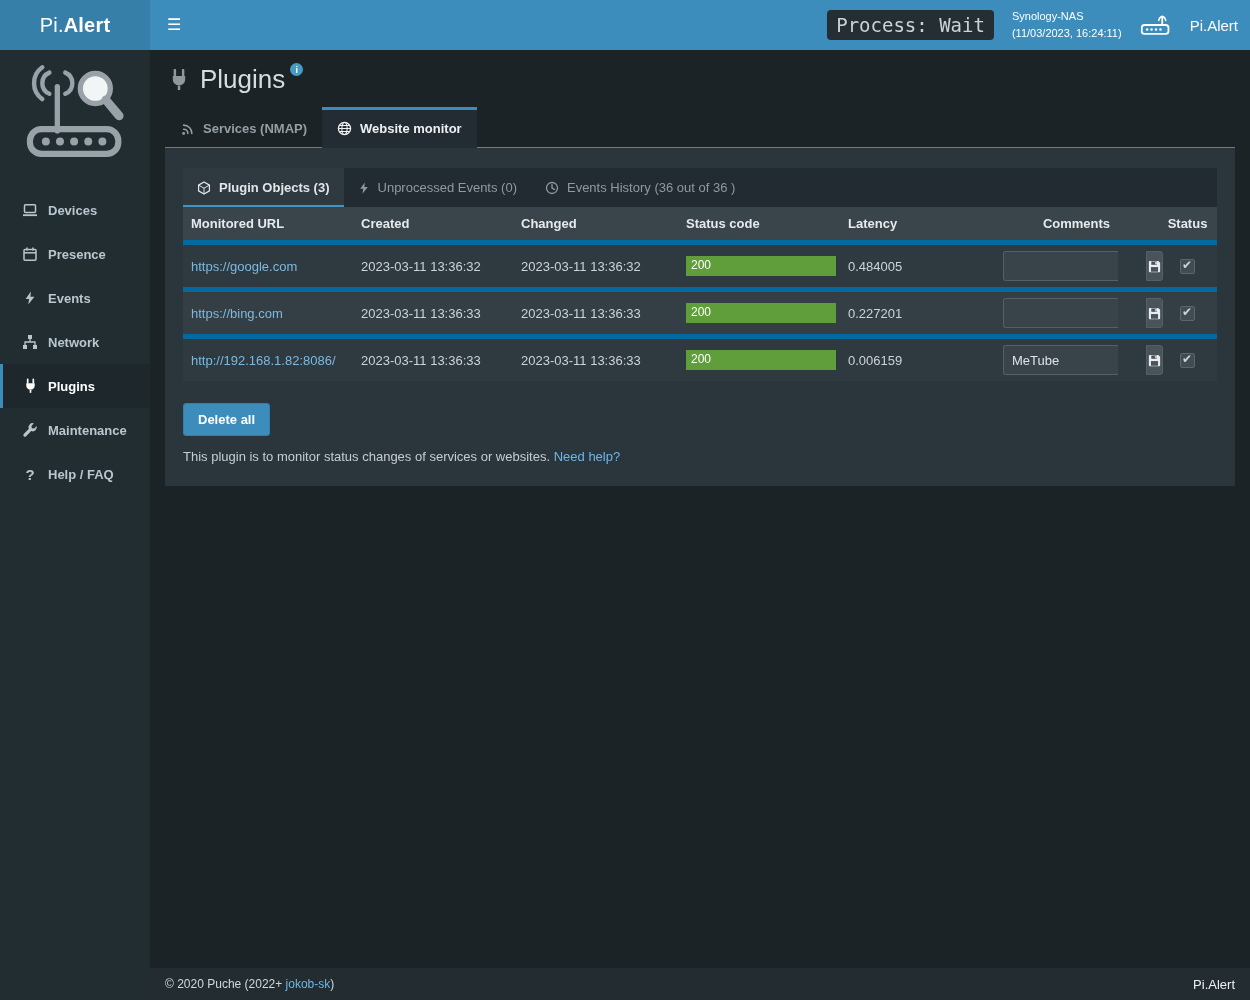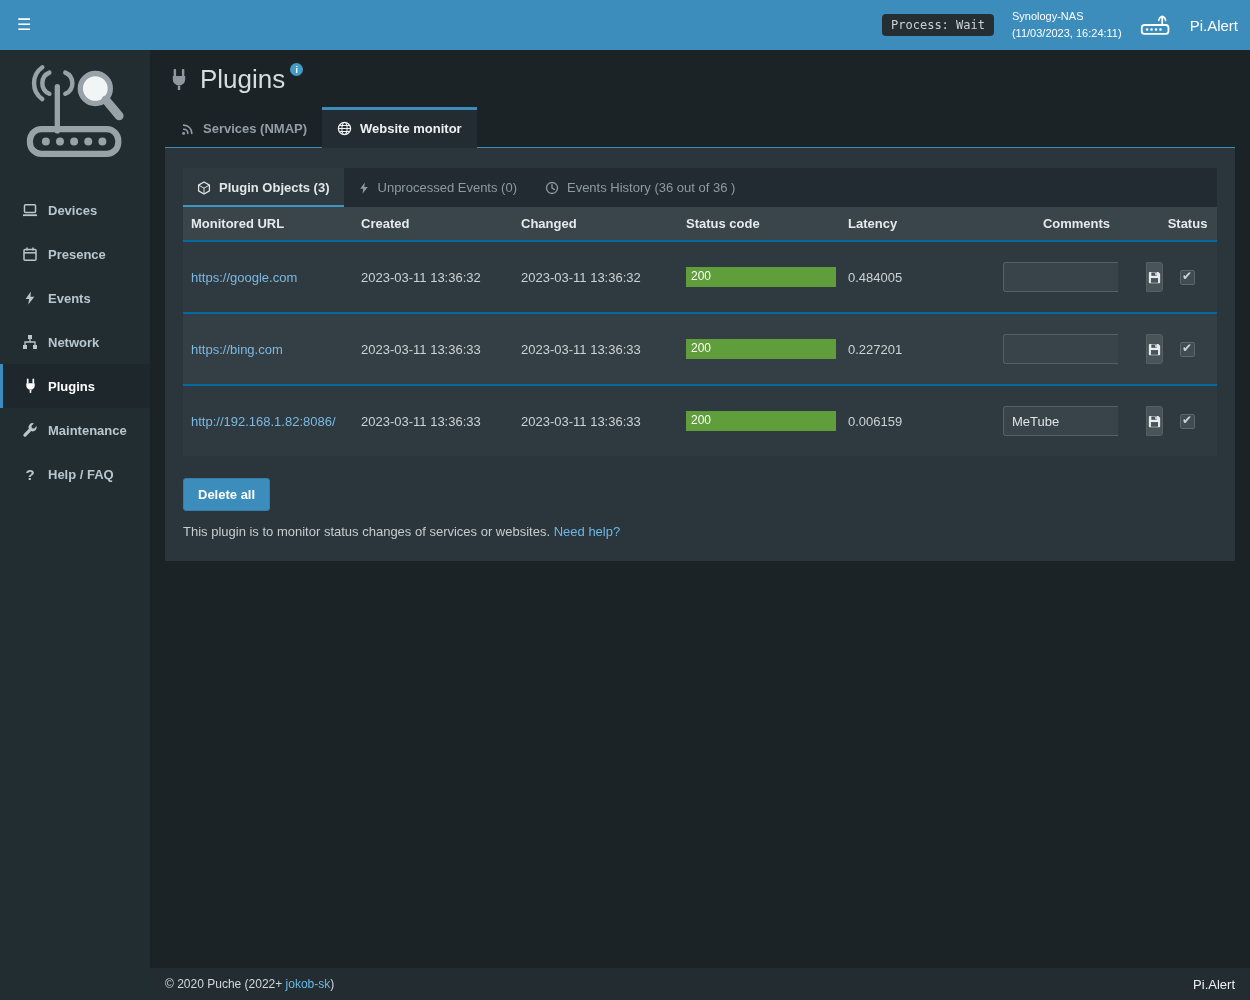--- a/index.html
+++ b/index.html
@@ -16,21 +16,21 @@
   .brand {
     width:150px; flex:0 0 150px; background:#367fa9; color:#fff;
     display:flex; align-items:center; justify-content:center;
     font-size:20px; letter-spacing:.2px; cursor:pointer;
   }
   .brand .bold { font-weight:700; }
   .navbar { flex:1; background:#3c8dbc; display:flex; align-items:center; color:#fff; }
   .hamburger { padding:0 17px; font-size:16px; cursor:pointer; line-height:50px; }
   .nav-right { margin-left:auto; display:flex; align-items:center; gap:18px; padding-right:12px; }
   .process-badge {
-    font-family:"DejaVu Sans Mono", monospace; font-size:12px;
+    font-family:"DejaVu Sans Mono", monospace; font-size:19px;
     background:#252e33; color:#ccd3d7; padding:4px 9px; border-radius:4px;
   }
   .host-info { font-size:11px; line-height:1.55; color:#fff; }
   .host-info .hn { font-weight:400; }
   .router-sm { display:flex; align-items:center; color:#fff; }
   .appname { font-size:15px; color:#fff; }
 
   
   .body-wrap { flex:1; display:flex; min-height:0; }
   .sidebar { width:150px; flex:0 0 150px; background:#222d32; display:flex; flex-direction:column; }
@@ -79,21 +79,21 @@
     font-size:13px; color:#8f99a0; cursor:pointer;
   }
   .inner-tab.active { background:#2f3940; color:#e2e6e9; box-shadow:inset 0 -2px 0 #3f93c6; font-weight:700; }
 
   table { width:100%; border-collapse:collapse; font-size:13px; table-layout:fixed; }
   thead th {
     background:#3a444b; color:#e6eaec; text-align:left;
     padding:9px 8px; font-weight:700;
   }
   th.center, td.center { text-align:center; }
-  tbody td { padding:20px 8px; border-top:2px solid #0369a1; color:#ccd3d7; vertical-align:middle; }
+  tbody td { padding:6px 8px; border-top:5px solid #0369a1; color:#ccd3d7; vertical-align:middle; }
   tbody tr:nth-child(odd)  { background:#2f3940; }
   tbody tr:nth-child(even) { background:#343e45; }
   td a { color:#7cb9e0; text-decoration:none; cursor:pointer; }
 
   .status-bar {
     width:150px; background:#5f9e3a; color:#fff; font-size:12px;
     padding:3px 5px; line-height:1.15;
   }
   .input-group { display:flex; width:156px; margin:0 auto;gap:28px; }
   .input-group input {
@@ -133,20 +133,24 @@
   .footer .right { font-size:13px; color:#eef1f3; }
 
   svg { display:block; }
 </style>
 </head>
 <body>
 
 <div class="app">
 
   <header class="topbar">
+    <div class="brand">
+      <span>Pi.</span>
+        <span class="bold">Alert</span>
+    </div>
     <div class="navbar">
       <span class="hamburger">☰</span>
       <div class="nav-right">
         <span class="process-badge">Process: Wait</span>
         <div class="host-info">
           <div class="hn">Synology-NAS</div>
           <div>(11/03/2023, 16:24:11)</div>
         </div>
         <span class="router-sm">
           <svg width="32" height="24" viewBox="0 0 36 26">

